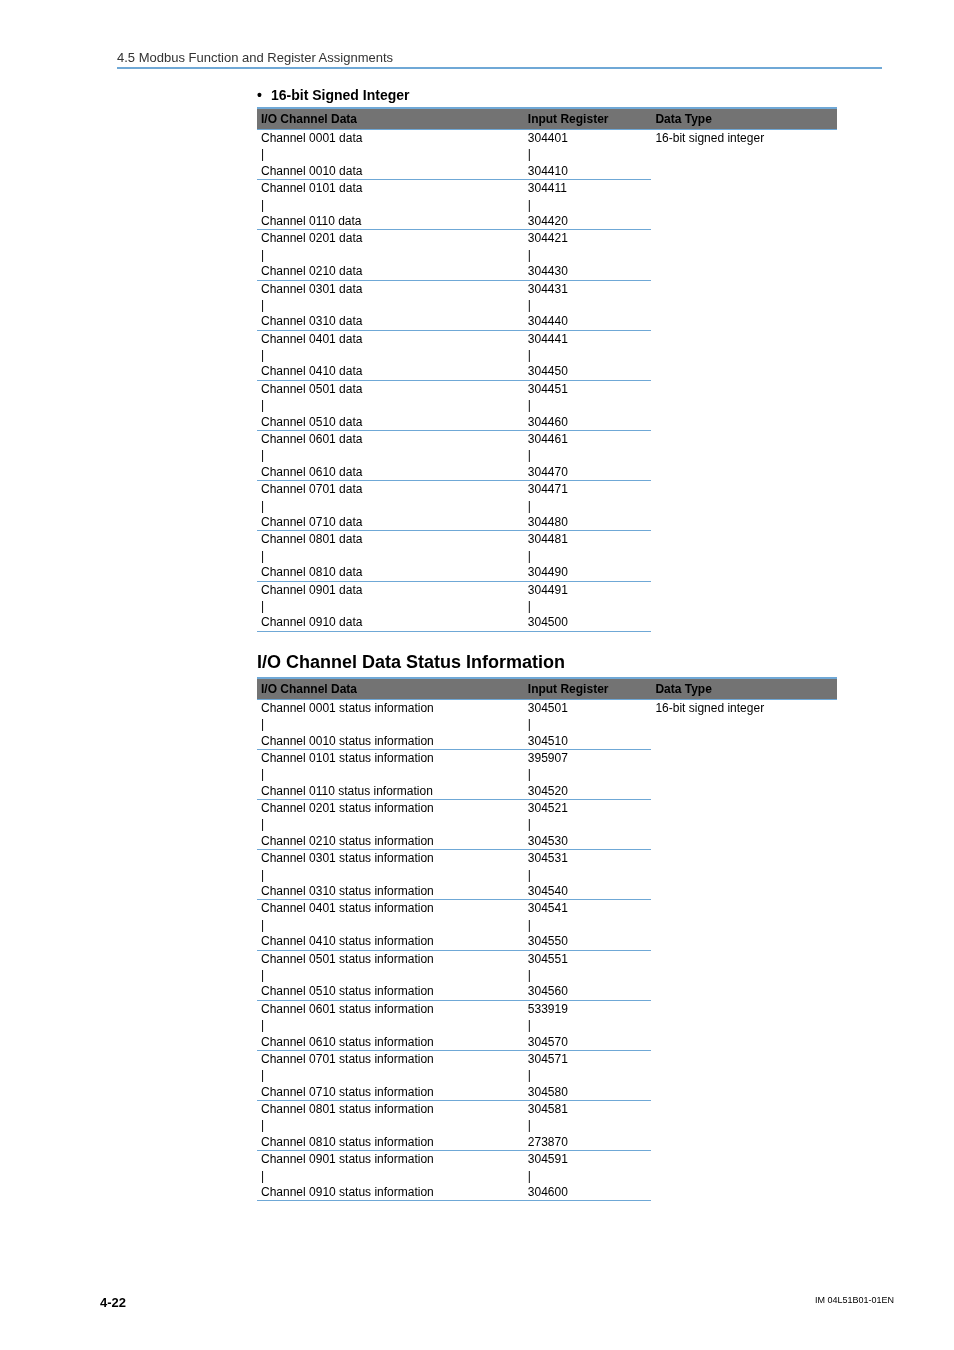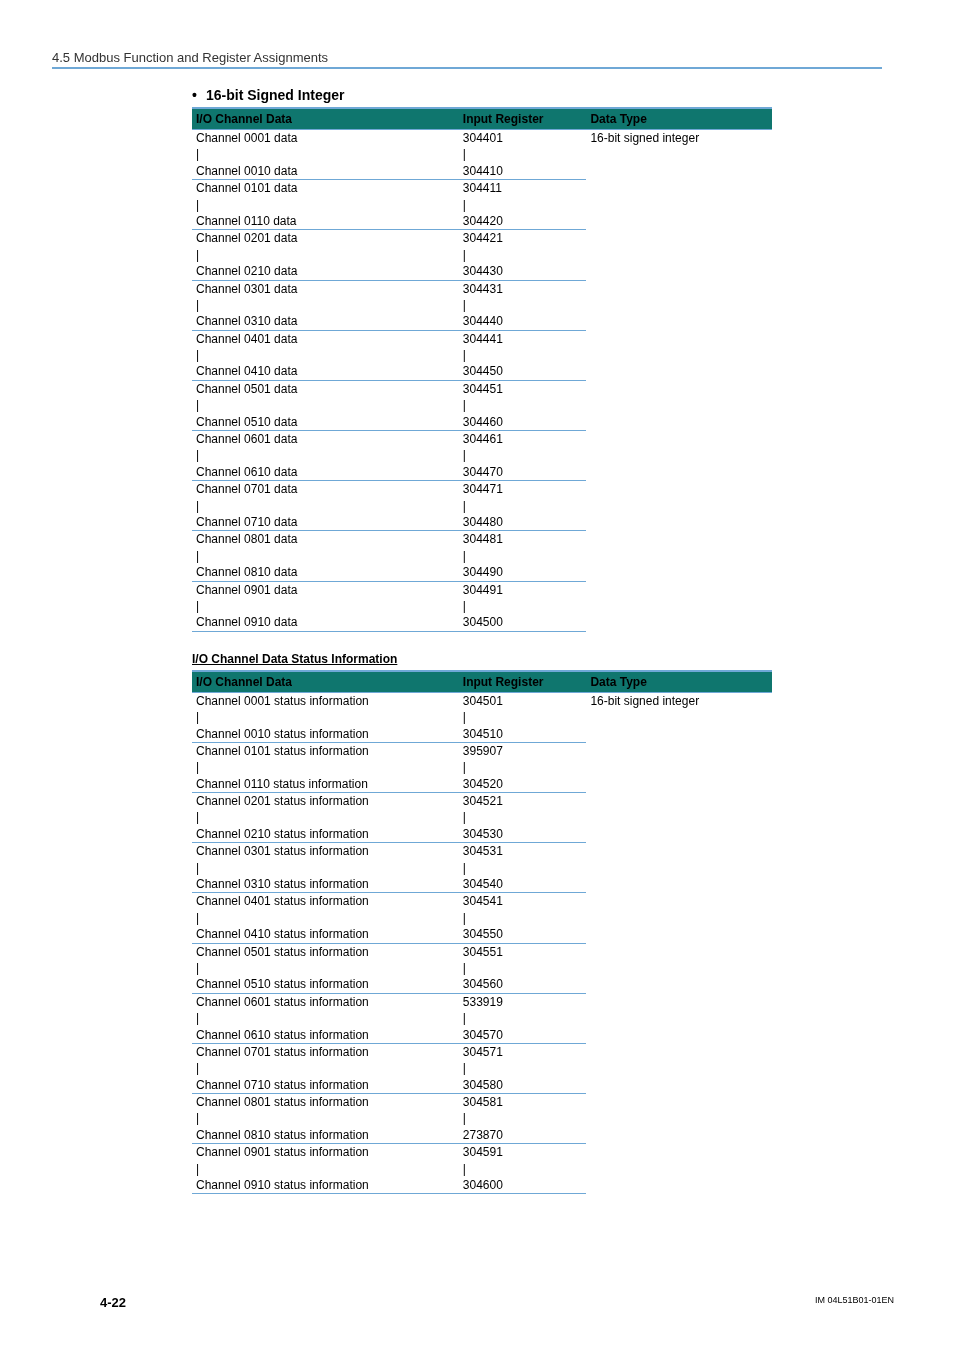--- a/index.html
+++ b/index.html
@@ -6,21 +6,21 @@
     margin: 0;
     padding: 0;
     font-family: Arial, Helvetica, sans-serif;
     background: #fff;
     color: #000;
   }
   .page {
     width: 954px;
     height: 1350px;
     box-sizing: border-box;
-    padding: 50px 72px 40px 52px;
+    padding: 50px 72px 40px 117px;
     position: relative;
     border-radius: 15px;
   }
   .section-head {
     font-size: 13px;
     color: #333;
     margin-bottom: 2px;
   }
   .head-rule {
     height: 2px;
@@ -35,37 +35,36 @@
     font-size: 14px;
     font-weight: bold;
     margin: 6px 0 4px 0;
   }
   .bullet-title::before {
     content: "•";
     display: inline-block;
     width: 14px;
   }
   .sub-title {
-    font-size: 12px;
+    font-size: 18px;
     font-weight: bold;
     margin: 20px 0 4px 0;
-    text-decoration: underline;
   }
   table.dt {
     width: 100%;
     border-collapse: collapse;
     font-size: 12px;
   }
   table.dt thead th {
     text-align: left;
     font-weight: bold;
     padding: 3px 4px;
     border-top: 2px solid #6fa8d6;
     border-bottom: 1px solid #6fa8d6;
-    background: #0f766e;
+    background: #737373;
   }
   table.dt td {
     padding: 1px 4px;
     vertical-align: top;
     line-height: 1.2;
   }
   table.dt tr.group-end td.c1,
   table.dt tr.group-end td.c2 {
     border-bottom: 1px solid #6fa8d6;
   }

